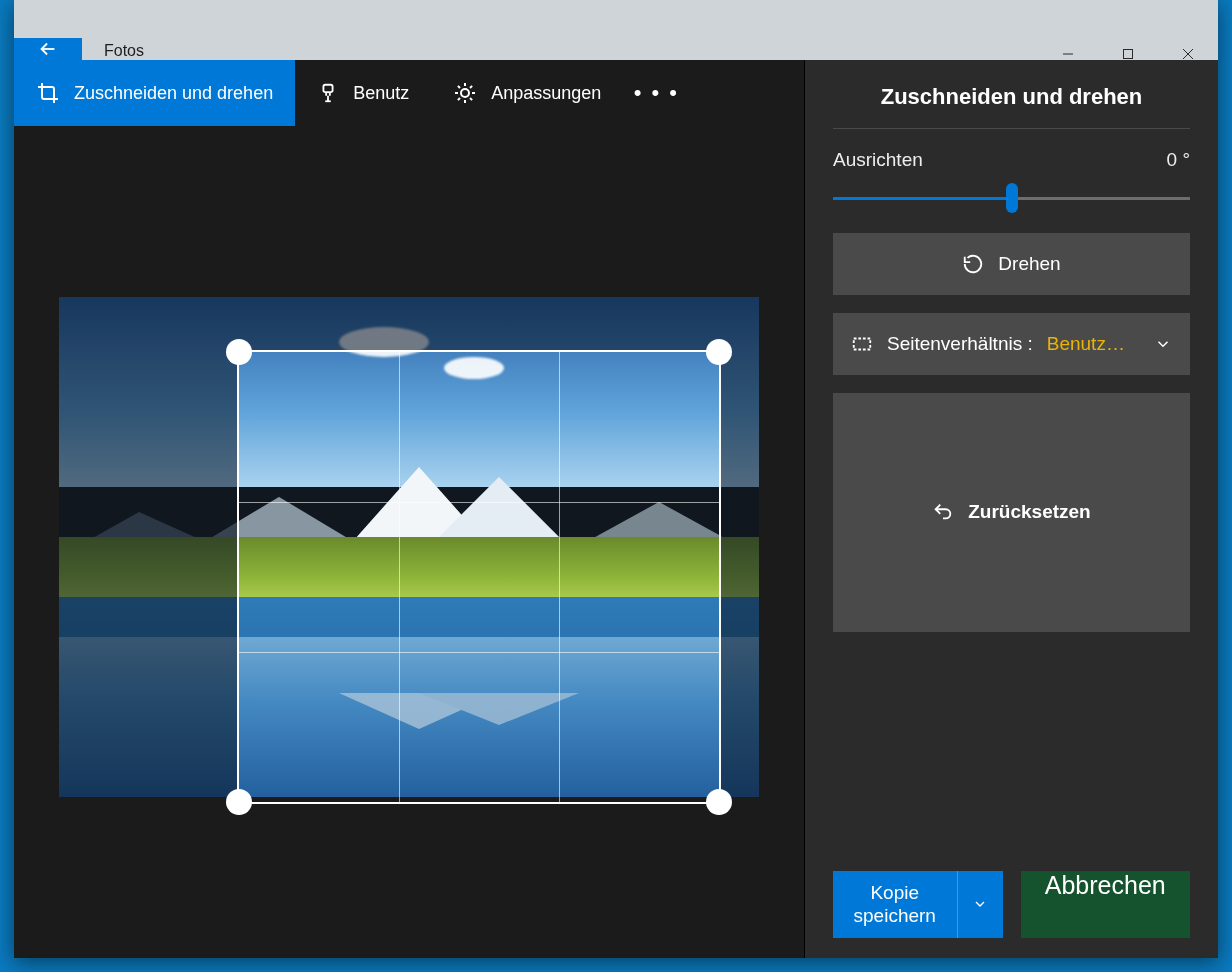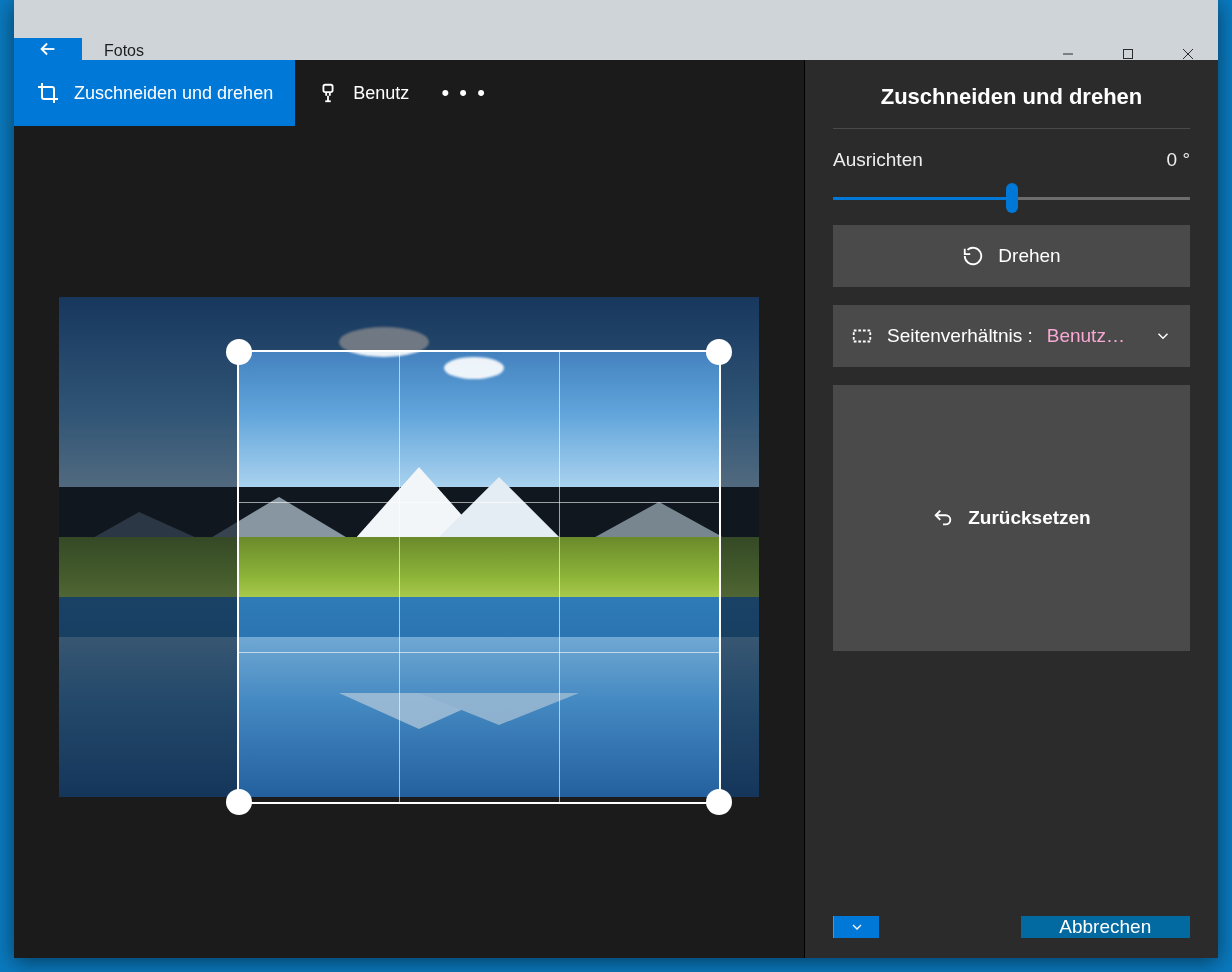--- a/index.html
+++ b/index.html
@@ -45,34 +45,34 @@
   .h-br { right:-13px; bottom:-13px; }
   
   .sidepanel { width:414px; background:#2b2b2b; border-left:1px solid #000; display:flex; flex-direction:column; padding:24px 28px 20px 28px; }
   .panel-title { color:#fff; font-size:22px; font-weight:600; text-align:center; padding-bottom:18px; border-bottom:1px solid #4a4a4a; }
   .section { margin-top:20px; }
   .align-row { display:flex; justify-content:space-between; color:#eee; font-size:19px; margin-bottom:12px;}
   .slider-wrap { position:relative; height:30px; display:flex; align-items:center; }
   .slider-track { height:3px; background:#6d6d6d; width:100%; position:relative; }
   .slider-fill { position:absolute; left:0; top:0; bottom:0; width:50%; background:#0078d7; }
   .slider-thumb { position:absolute; left:50%; top:50%; transform:translate(-50%,-50%); width:12px; height:30px; border-radius:6px; background:#0078d7; cursor:pointer; }
-  .btn-row { display:flex; gap:33px; margin-top:12px;border-radius:20px; }
+  .btn-row { display:flex; gap:33px; margin-top:20px;border-radius:20px; }
   .btn { flex:1; height:62px; background:#4a4a4a; color:#fff; display:flex; align-items:center; justify-content:center; gap:14px; font-size:19px; cursor:pointer; }
   .btn.full { width:100%;font-weight:bold; }
   .aspect-btn { margin-top:18px; height:62px; background:#4a4a4a; color:#fff; display:flex; align-items:center; padding:12px 18px; cursor:pointer; gap:14px; font-size:19px;}
   .aspect-btn .label { white-space:nowrap; }
-  .aspect-btn .value { color:#f9a8d4; flex:1; overflow:hidden; text-overflow:ellipsis; white-space:nowrap;}
+  .aspect-btn .value { color:#eab308; flex:1; overflow:hidden; text-overflow:ellipsis; white-space:nowrap;}
   .aspect-btn .chev { margin-left:auto; }
   .reset-btn { margin-top:18px; }
   .spacer { flex:1; }
   .bottom-row { display:flex; gap:18px; }
   .save-split { display:flex; flex:1; }
   .save-main { flex:1; background:#0078d7; color:#fff; display:flex; align-items:center; justify-content:center; padding:10px 14px; font-size:19px; line-height:1.25; text-align:center; cursor:pointer;}
   .save-drop { width:46px; background:#0078d7; border-left:1px solid rgba(255,255,255,.25); display:flex; align-items:center; justify-content:center; cursor:pointer;}
-  .cancel-btn { flex:1; background:#0369a1; color:#fff; display:flex; align-items:flex-end; justify-content:center; font-size:19px; cursor:pointer;}
+  .cancel-btn { flex:1; background:#14532d; color:#fff; display:flex; align-items:flex-start; justify-content:center; font-size:25px; cursor:pointer;}
   svg { display:block; }
 </style>
 </head>
 <body>
 
 <div class="window">
 
   <div class="titlebar">
     <div class="back-btn">
       <svg width="22" height="22" viewBox="0 0 24 24" fill="none" stroke="#fff" stroke-width="2">
@@ -118,20 +118,36 @@
           <span class="icon">
             <svg width="22" height="22" viewBox="0 0 24 24" fill="none" stroke="#fff" stroke-width="2">
                 <rect x="7" y="3" width="10" height="8" rx="2"></rect>
                 <path d="M10 11v4"></path>
                 <path d="M14 11v4"></path>
                 <path d="M9 21h6"></path>
                 <path d="M12 15v6"></path>
               </svg>
           </span>
           <span>Benutz</span>
+        </div>
+        <div class="tab">
+          <span class="icon">
+            <svg width="24" height="24" viewBox="0 0 24 24" fill="none" stroke="#fff" stroke-width="2">
+                <circle cx="12" cy="12" r="4"></circle>
+                <line x1="12" y1="2" x2="12" y2="5"></line>
+                <line x1="12" y1="19" x2="12" y2="22"></line>
+                <line x1="2" y1="12" x2="5" y2="12"></line>
+                <line x1="19" y1="12" x2="22" y2="12"></line>
+                <line x1="4.9" y1="4.9" x2="7" y2="7"></line>
+                <line x1="17" y1="17" x2="19.1" y2="19.1"></line>
+                <line x1="4.9" y1="19.1" x2="7" y2="17"></line>
+                <line x1="17" y1="7" x2="19.1" y2="4.9"></line>
+              </svg>
+          </span>
+          <span>Anpassungen</span>
         </div>
         <div class="more-btn">
           <span>• • •</span>
         </div>
       </div>
 
       <div class="canvas-area">
         <div class="image-stage">
 
           <div class="photo-bg">
@@ -240,20 +256,23 @@
             <path d="M9 14L4 9l5-5"></path>
             <path d="M4 9h11a5 5 0 0 1 0 10h-3"></path>
           </svg>
         <span>Zurücksetzen</span>
       </div>
 
       <div class="spacer"></div>
 
       <div class="bottom-row">
         <div class="save-split">
+          <div class="save-main">
+            <span>Kopie speichern</span>
+          </div>
           <div class="save-drop">
             <svg width="16" height="16" viewBox="0 0 24 24" fill="none" stroke="#fff" stroke-width="2">
                 <polyline points="6 9 12 15 18 9"></polyline>
               </svg>
           </div>
         </div>
         <div class="cancel-btn">
           <span>Abbrechen</span>
         </div>
       </div>

